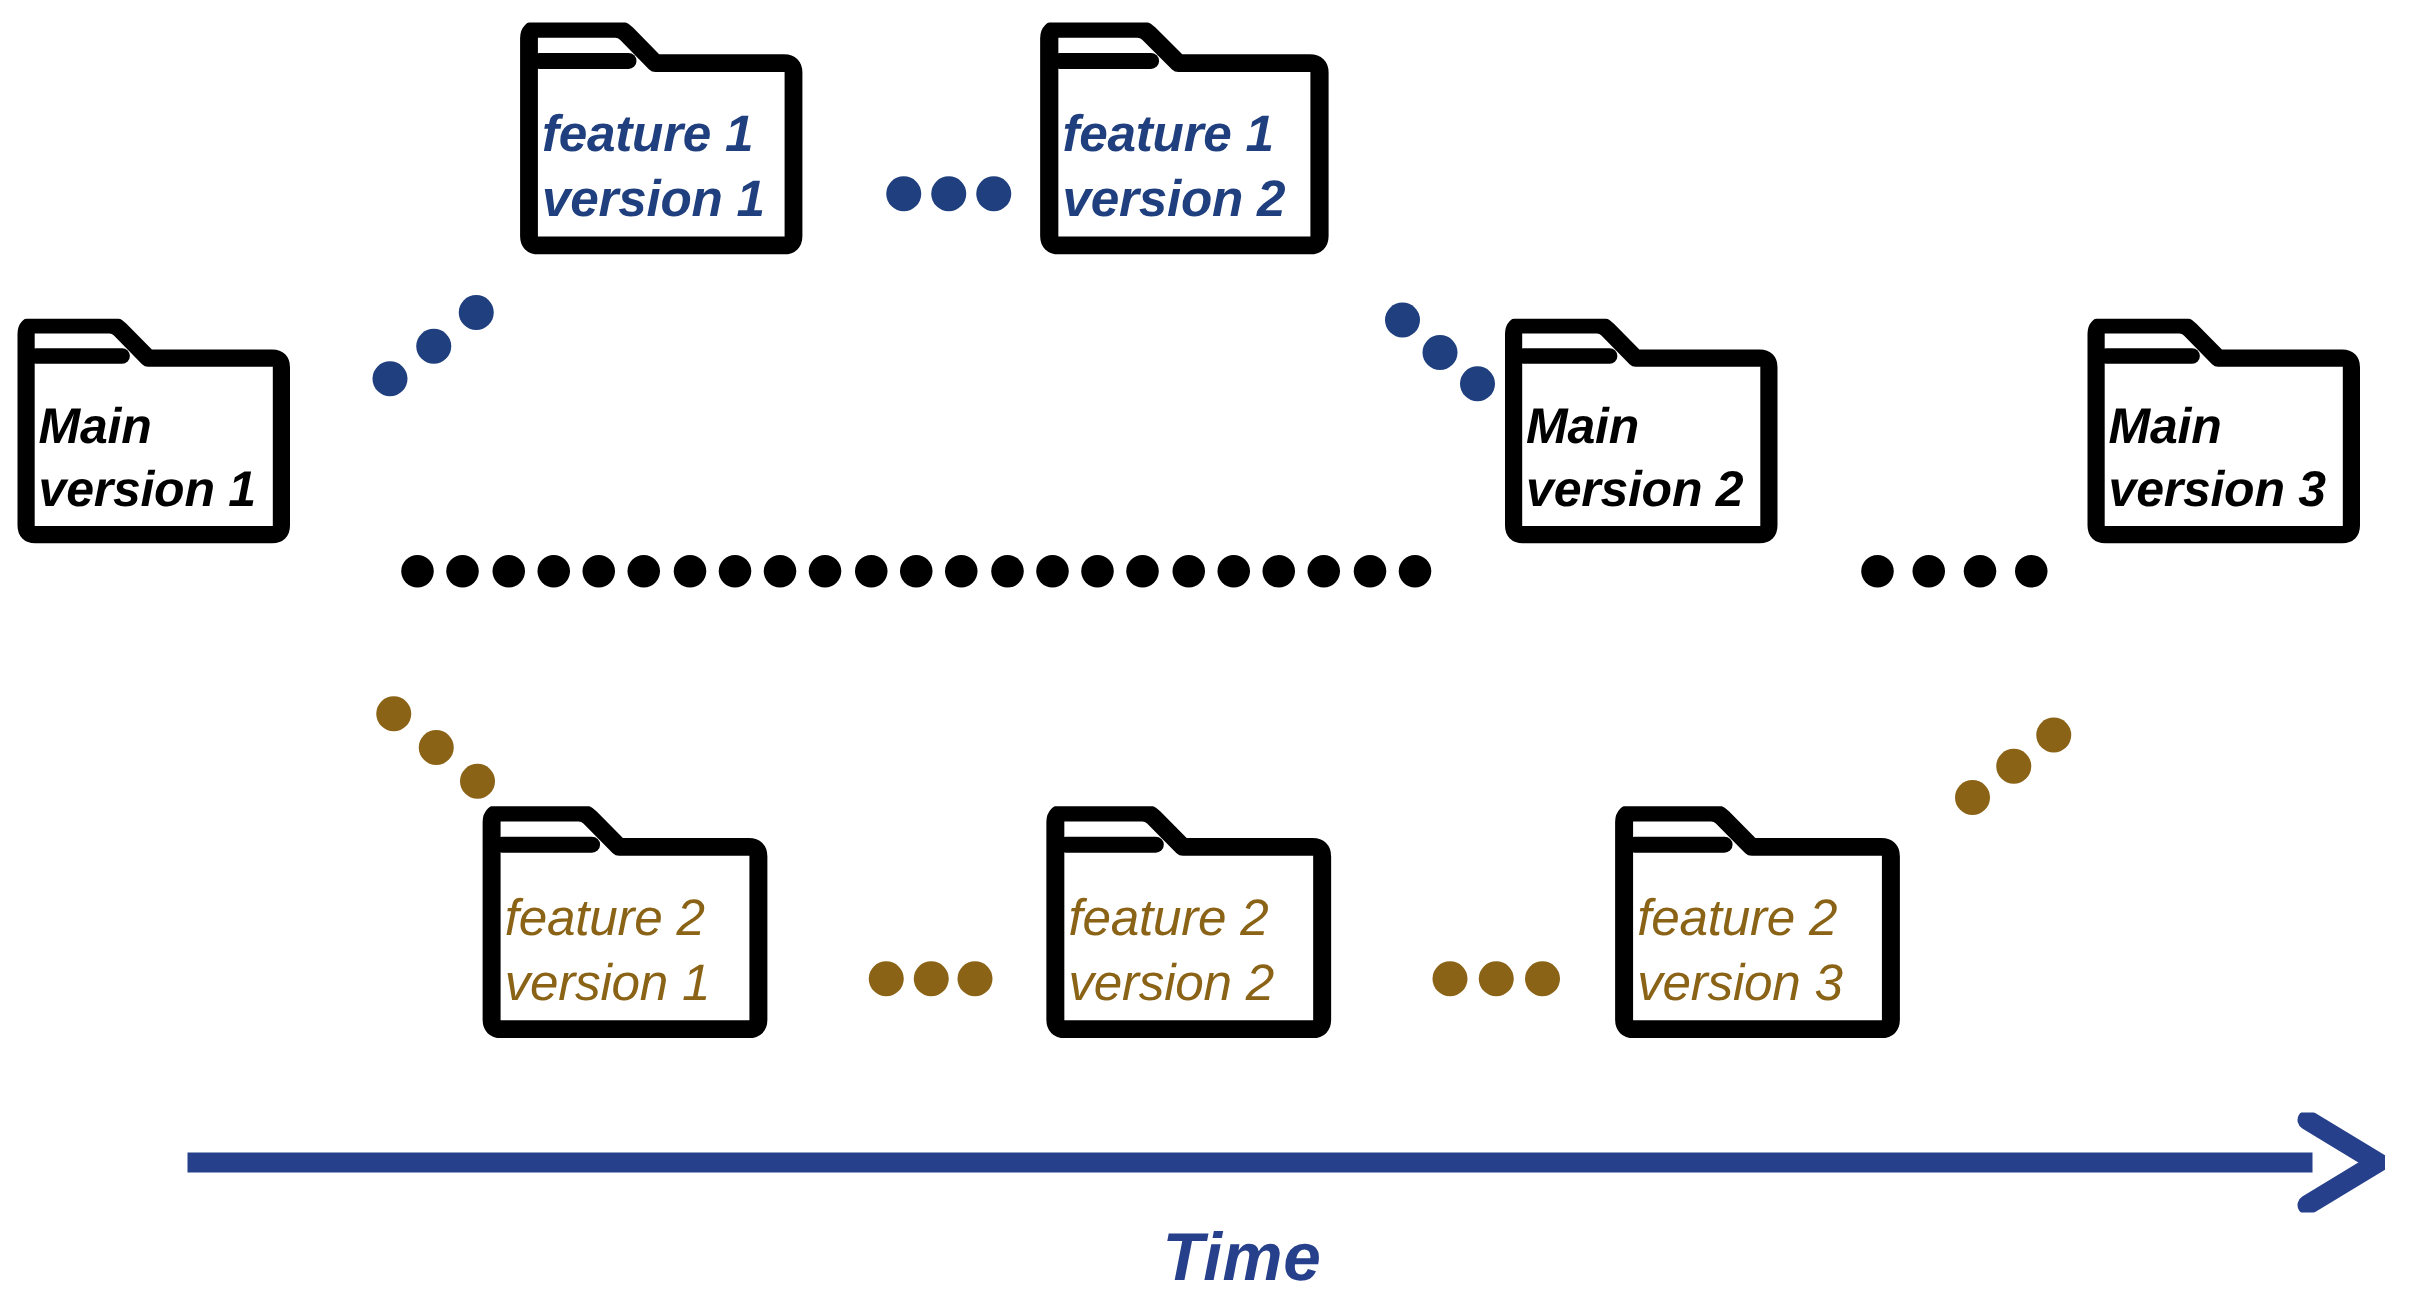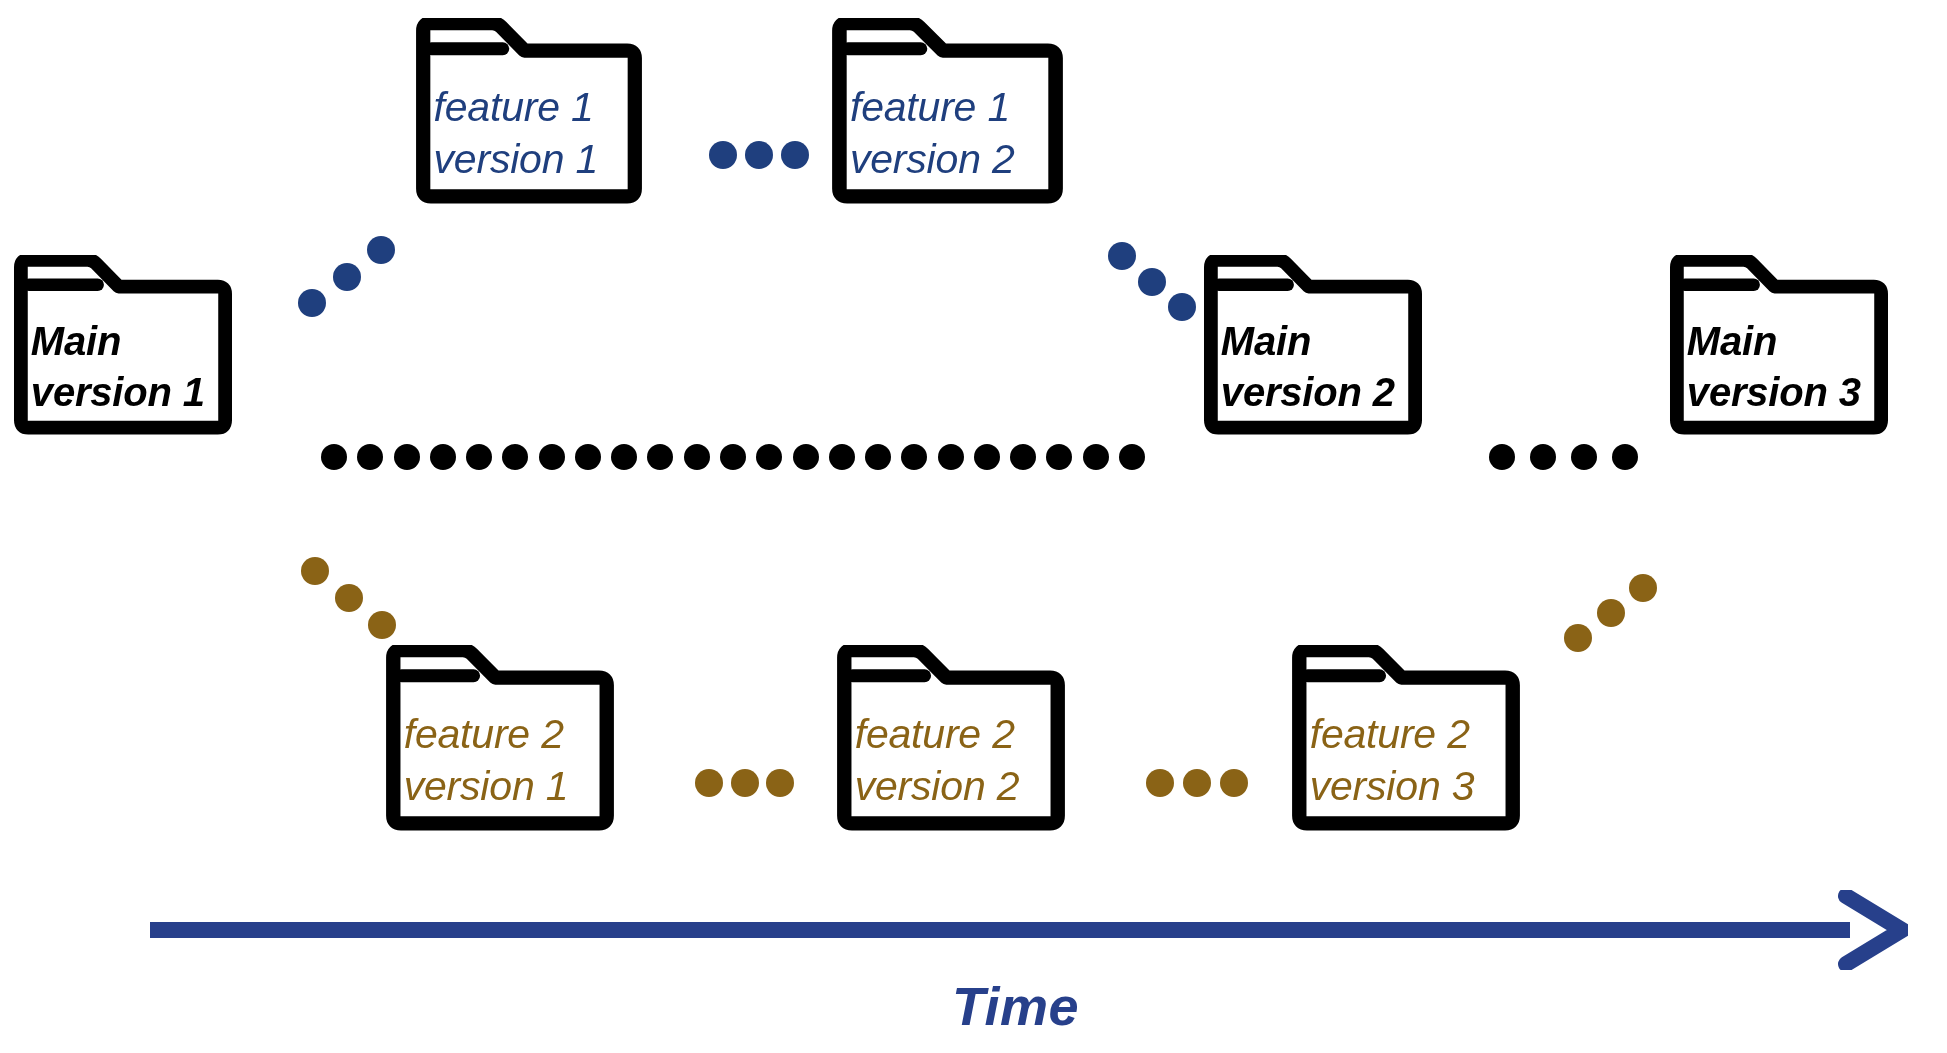--- a/index.html
+++ b/index.html
@@ -43,21 +43,21 @@
     letter-spacing: -0.2px;
     white-space: pre-line;
     pointer-events: none;
   }
   .folder.main .label {
     font-weight: bold;
     color: #000000;
     font-size: 40px;
   }
   .folder.feat1 .label {
-    font-weight: normal;
+    font-weight: bold;
     color: #1f3f7e;
   }
   .folder.feat2 .label {
     font-weight: normal;
     color: #8a6316;
   }
 
   
   .dots {
     position: absolute;
@@ -212,14 +212,14 @@
     </div>
     <div class="dots" style="left: 0px; top: 0px; width: 100%; height: 100%;">
       <div class="dot" style="left: 1564px; top: 624px; width: 28px; height: 28px; background: rgb(138, 99, 22);"></div>
       <div class="dot" style="left: 1596.5px; top: 599px; width: 28px; height: 28px; background: rgb(138, 99, 22);"></div>
       <div class="dot" style="left: 1629px; top: 574px; width: 28px; height: 28px; background: rgb(138, 99, 22);"></div>
     </div>
     <div id="time-axis" style="left: 148px; top: 890px; width: 1760px; height: 80px;"><svg width="1760" height="80" viewBox="0 0 1760 80">
         <line x1="2" y1="40" x2="1702" y2="40" stroke="#27408b" stroke-width="16" stroke-linecap="butt"></line>
         <polyline points="1698,6 1754,40 1698,74" fill="none" stroke="#27408b" stroke-width="16" stroke-linejoin="miter" stroke-linecap="round"></polyline>
       </svg></div>
-    <div id="time-label" style="left: 952px; top: 975px;">Time</div>
+    <div id="time-label" style="left: 930px; top: 975px;">Time</div>
   </div>
 
 </body></html>

